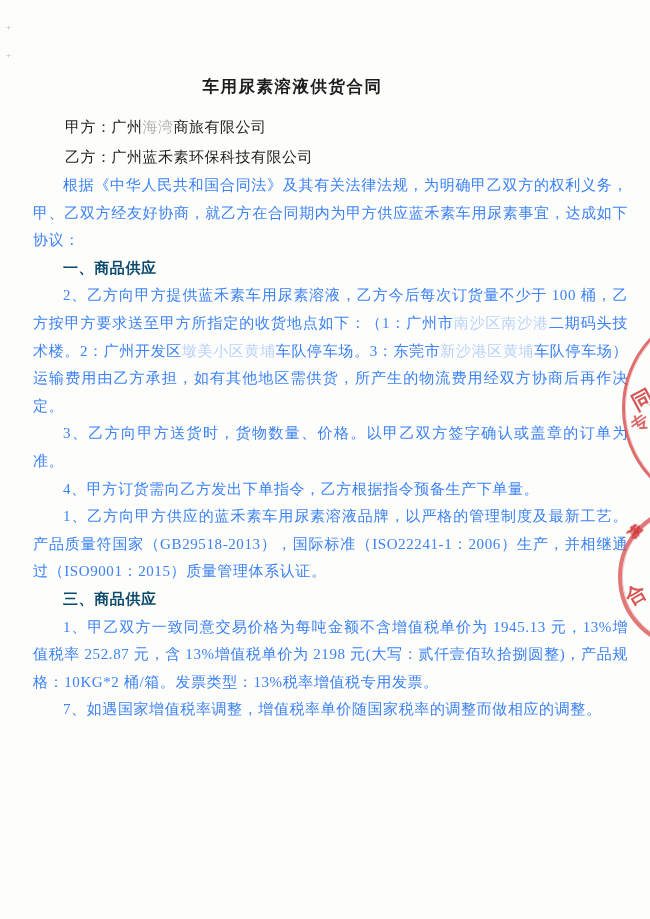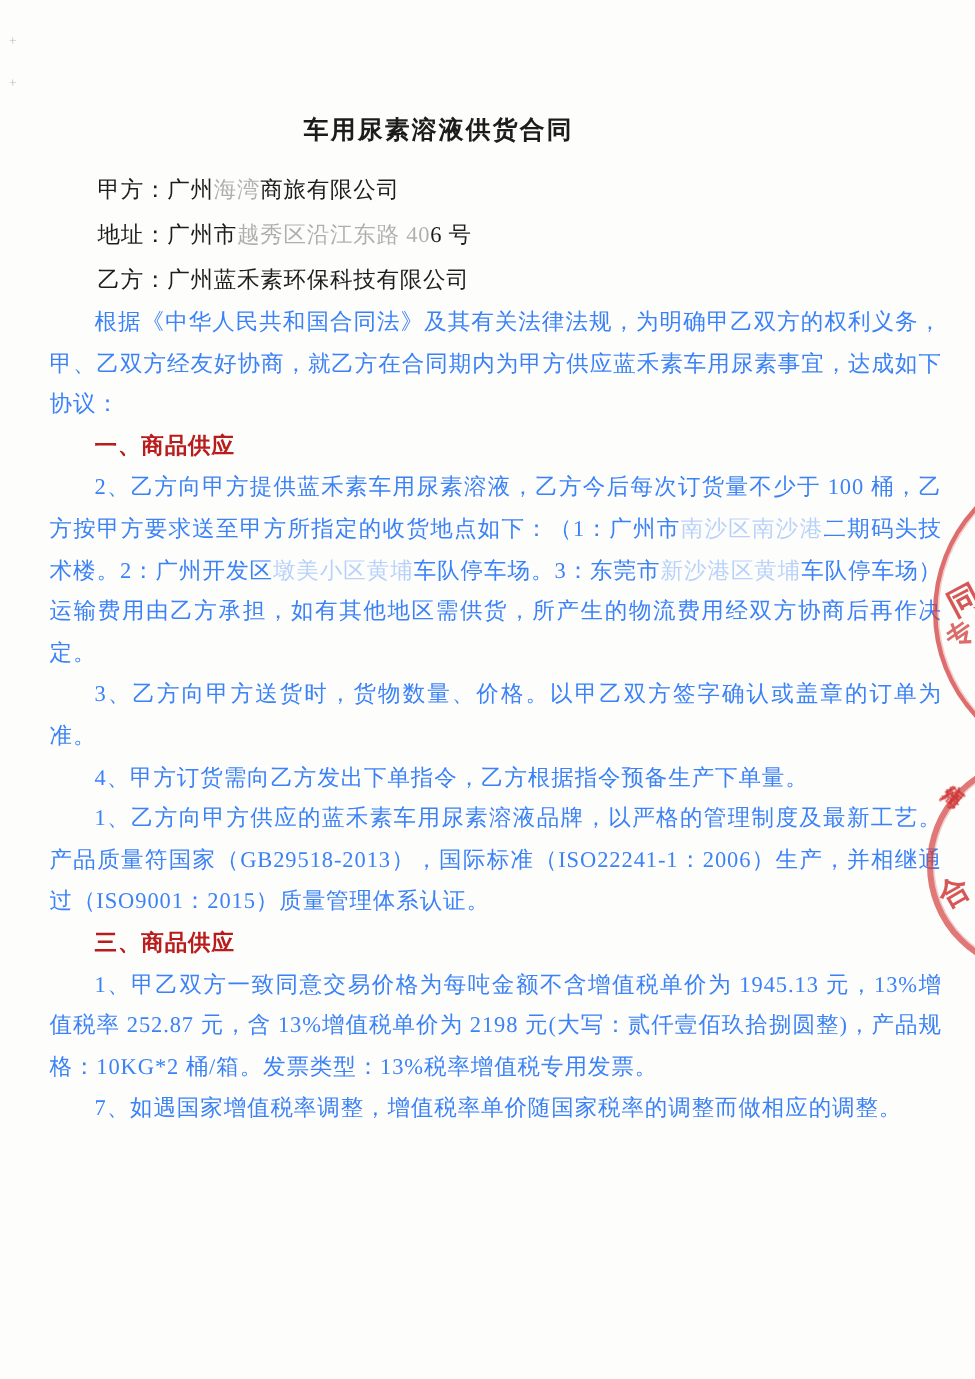--- a/index.html
+++ b/index.html
@@ -7,21 +7,21 @@
        font-family:"Liberation Serif","DejaVu Serif",serif;color:#262626;}
   .page{position:relative;width:650px;height:919px;overflow:hidden;
         padding:76px 22px 0 33px;box-sizing:border-box;background:#fdfdfc;}
   .title{font-size:16.5px;font-weight:700;letter-spacing:1.5px;text-align:center;
          margin:0 0 14px 0;transform:translateX(-38px);color:#1c1c1c;}
   .party{margin:0 0 0 32px;line-height:30px;font-size:15px;font-weight:400;
          letter-spacing:.5px;color:#1d1d1d;}
   .para{margin:0;line-height:27.6px;font-size:15px;letter-spacing:.6px;
         text-indent:2em;text-align:justify;color:#3b82f6;}
   .heading{margin:0;line-height:27.6px;font-size:15px;font-weight:700;
-           text-indent:2em;letter-spacing:.6px;color:#b91c1c;}
+           text-indent:2em;letter-spacing:.6px;color:#0c4a6e;}
   .faded{opacity:.35;filter:blur(.4px);}
   
   .stamp{position:absolute;border-radius:50%;pointer-events:none;}
   .stamp-top{left:622px;top:305px;width:200px;height:200px;
              border:3.5px solid rgba(210,62,62,.75);
              box-shadow:inset 0 0 0 1px rgba(210,62,62,.25);}
   .stamp-top .g1{position:absolute;left:7px;top:78px;font-size:21px;font-weight:700;
                  color:rgba(205,45,45,.8);transform:rotate(-28deg);}
   .stamp-top .g2{position:absolute;left:6px;top:103px;font-size:18px;font-weight:700;
                  color:rgba(205,45,45,.7);transform:rotate(-35deg);}
@@ -42,21 +42,20 @@
 
 <div class="page">
 
   <div class="speck sp1">+</div>
   <div class="speck sp2">+</div>
 
   <h1 class="title">车用尿素溶液供货合同</h1>
 
   <p class="party"><span>甲方：</span><span>广州</span><span class="faded">海湾</span><span>商旅有限公司</span></p>
 
-  <p class="party"><span>地址：</span><span>广州市</span><span class="faded">越秀区沿江东路 40</span><span>6 号</span></p>
 
   <p class="party"><span>乙方：</span><span>广州蓝禾素环保科技有限公司</span></p>
 
 
   <p class="para">根据《中华人民共和国合同法》及其有关法律法规，为明确甲乙双方的权利义务，甲、乙双方经友好协商，就乙方在合同期内为甲方供应蓝禾素车用尿素事宜，达成如下协议：</p>
 
   <h2 class="heading">一、商品供应</h2>
   <p class="para"><span>2、乙方向甲方提供蓝禾素车用尿素溶液，乙方今后每次订货量不少于 100 桶，乙方按甲方要求送至甲方所指定的收货地点如下：（1：广州市</span><span class="faded">南沙区南沙港</span><span>二期码头技术楼。2：广州开发区</span><span class="faded">墩美小区黄埔</span><span>车队停车场。3：东莞市</span><span class="faded">新沙港区黄埔</span><span>车队停车场）运输费用由乙方承担，如有其他地区需供货，所产生的物流费用经双方协商后再作决定。</span></p>
   <p class="para">3、乙方向甲方送货时，货物数量、价格。以甲乙双方签字确认或盖章的订单为准。</p>
   <p class="para">4、甲方订货需向乙方发出下单指令，乙方根据指令预备生产下单量。</p>

